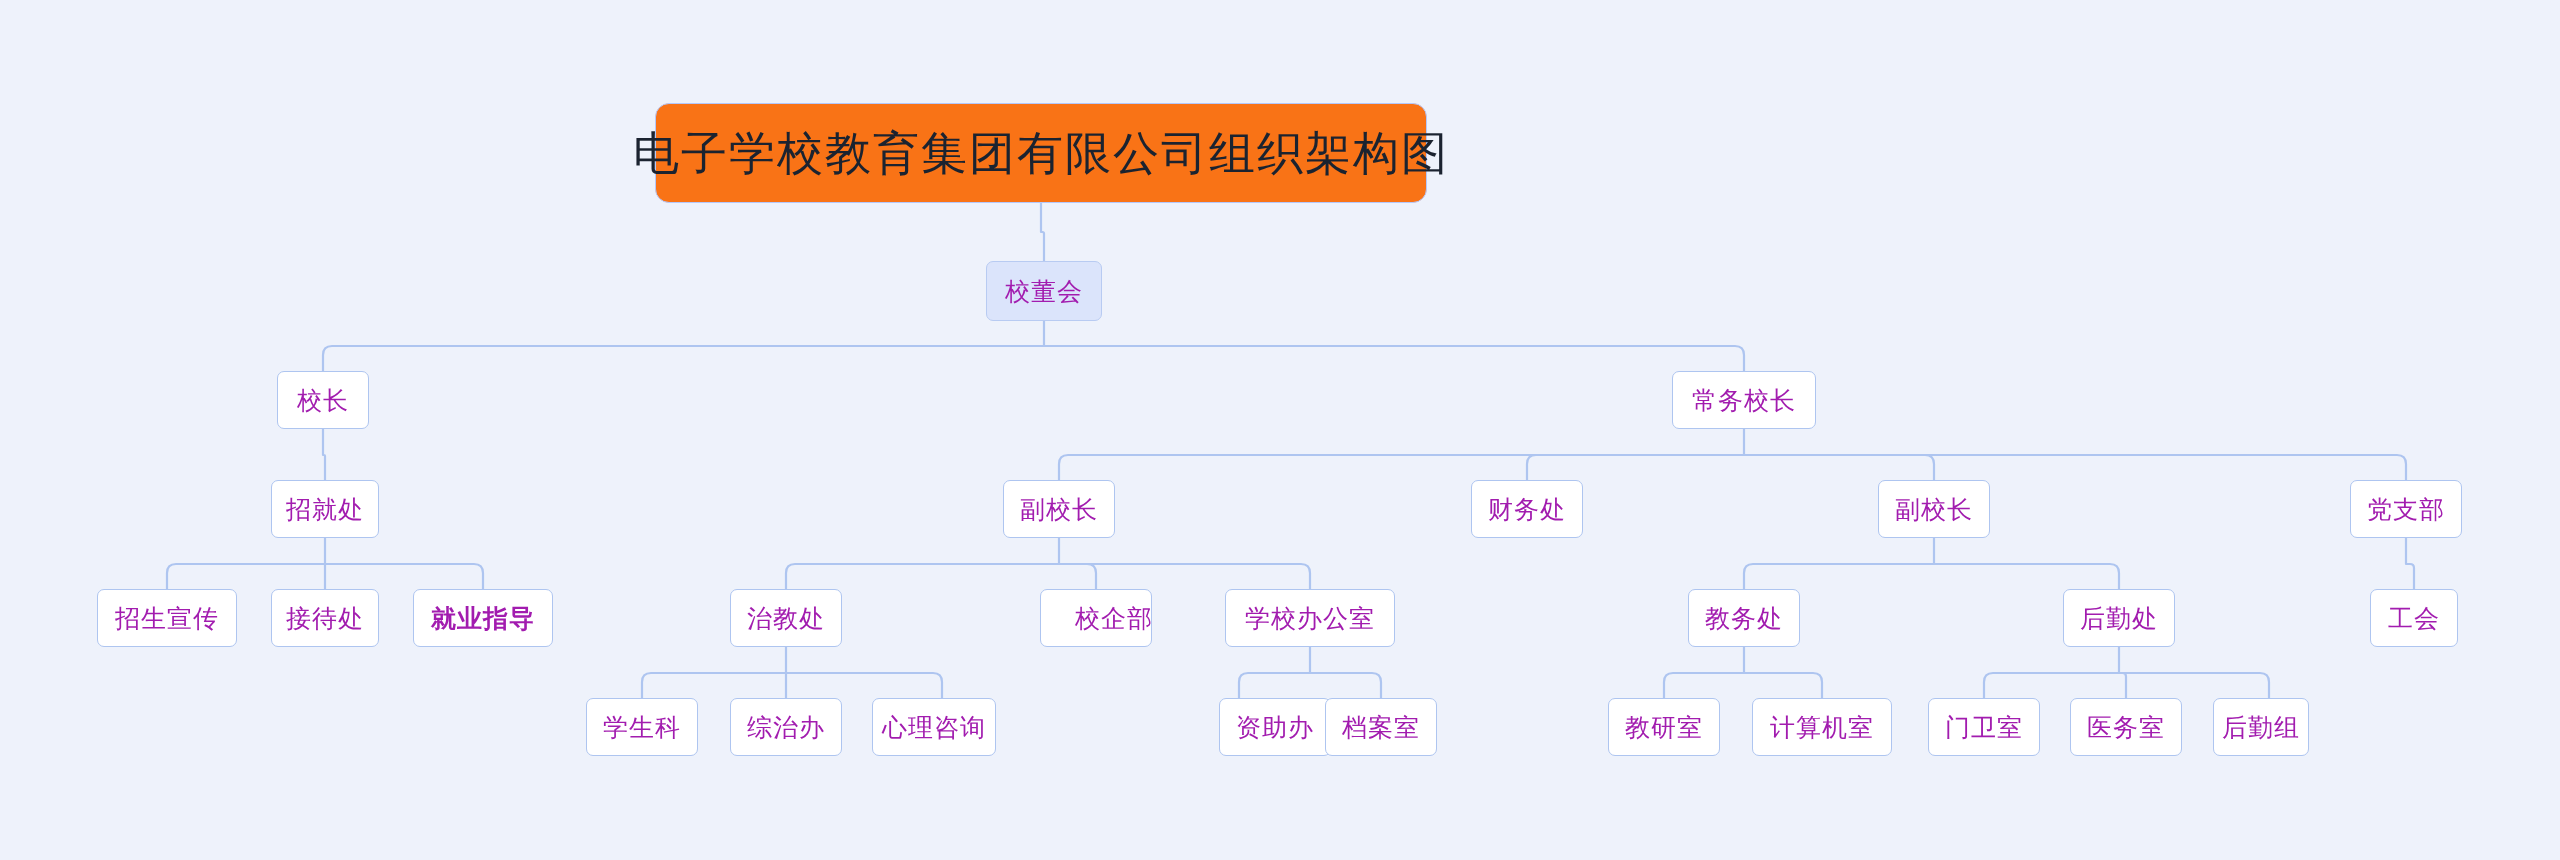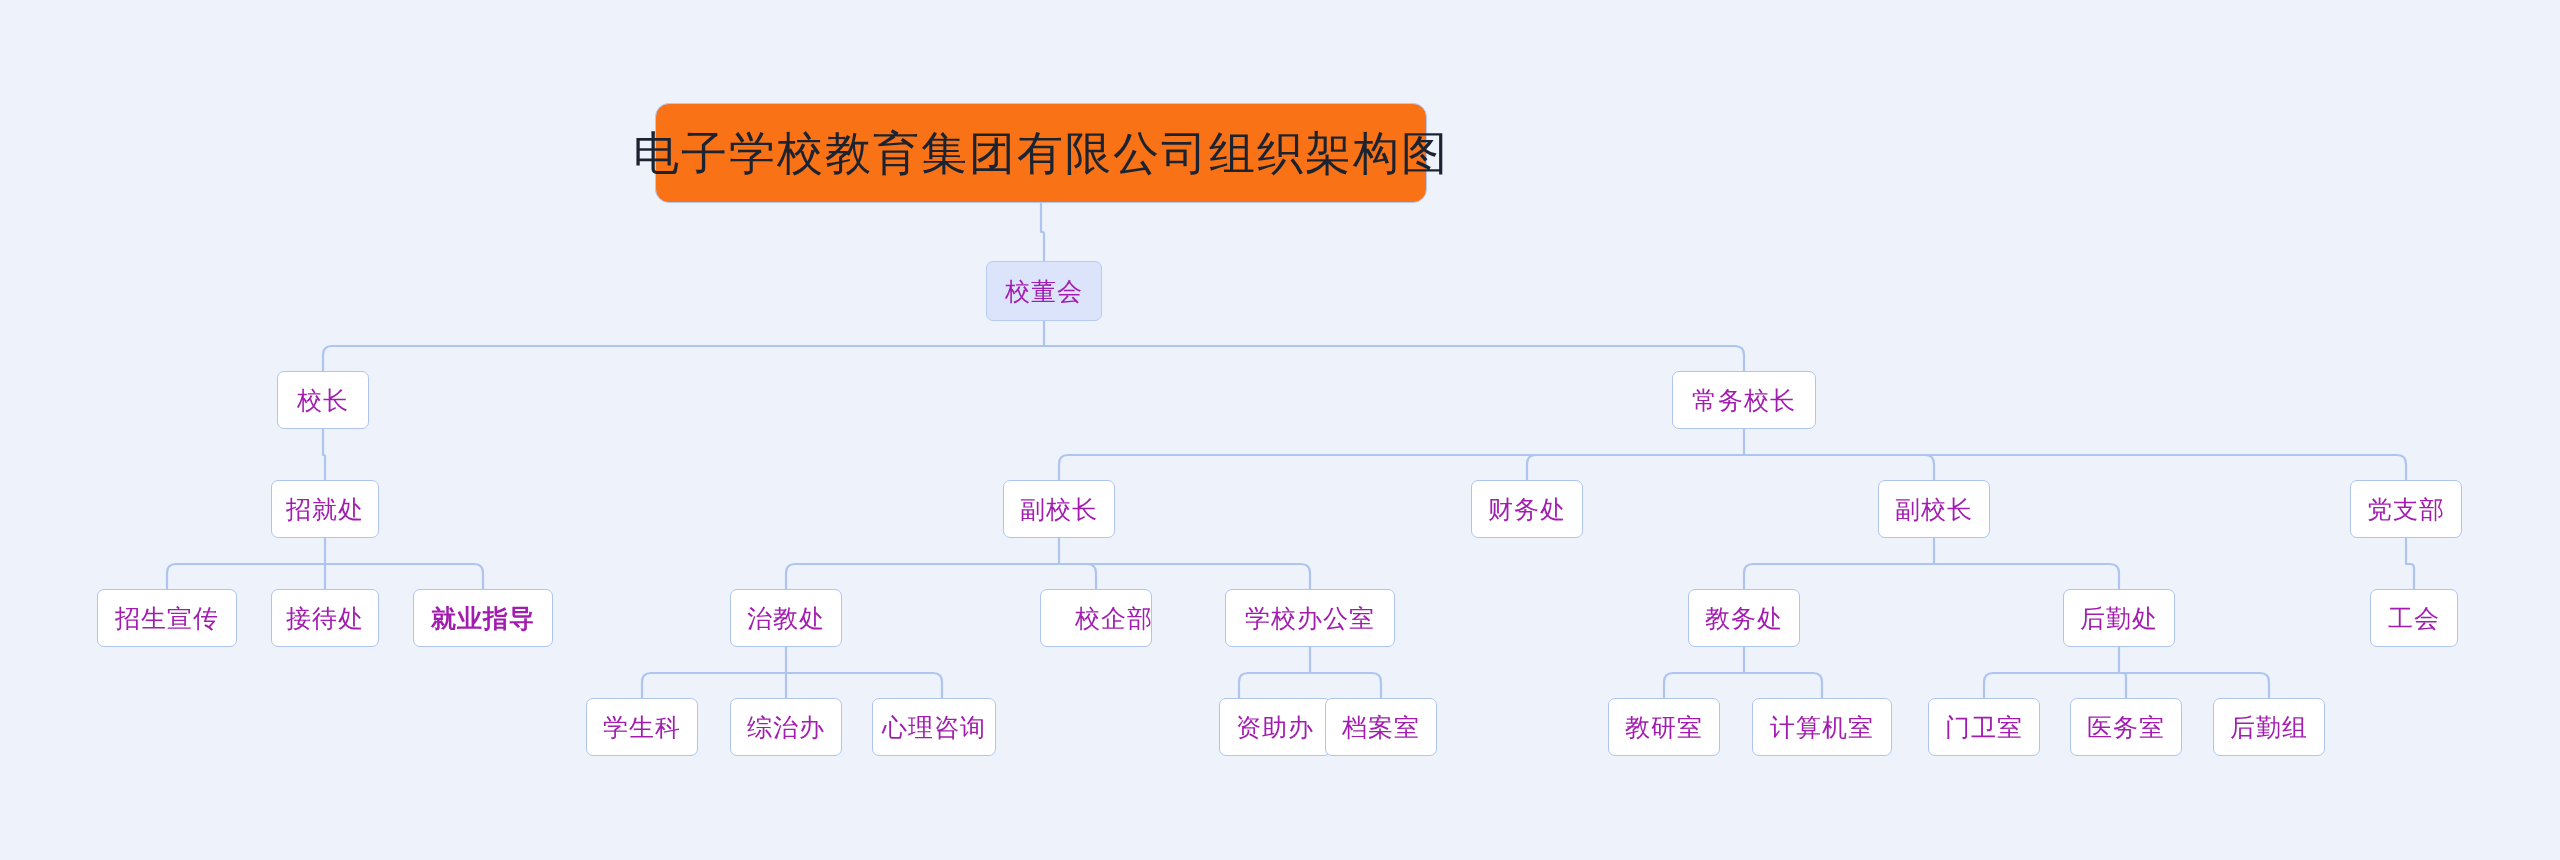--- a/index.html
+++ b/index.html
@@ -75,14 +75,14 @@
     <div class="node" style="left: 2370px; top: 589px; width: 88px; height: 58px;">工会</div>
     <div class="node" style="left: 586px; top: 698px; width: 112px; height: 58px;">学生科</div>
     <div class="node" style="left: 730px; top: 698px; width: 112px; height: 58px;">综治办</div>
     <div class="node" style="left: 872px; top: 698px; width: 124px; height: 58px;">心理咨询</div>
     <div class="node" style="left: 1183px; top: 698px; width: 112px; height: 58px; margin-left: 36px;">资助办</div>
     <div class="node" style="left: 1325px; top: 698px; width: 112px; height: 58px;">档案室</div>
     <div class="node" style="left: 1608px; top: 698px; width: 112px; height: 58px;">教研室</div>
     <div class="node" style="left: 1752px; top: 698px; width: 140px; height: 58px;">计算机室</div>
     <div class="node" style="left: 1928px; top: 698px; width: 112px; height: 58px;">门卫室</div>
     <div class="node" style="left: 2070px; top: 698px; width: 112px; height: 58px;">医务室</div>
-    <div class="node" style="left: 2213px; top: 698px; width: 112px; height: 58px;">后勤组</div>
+    <div class="node" style="left: 2213px; top: 698px; width: 96px; height: 58px;">后勤组</div>
   </div>
 
 </body></html>

